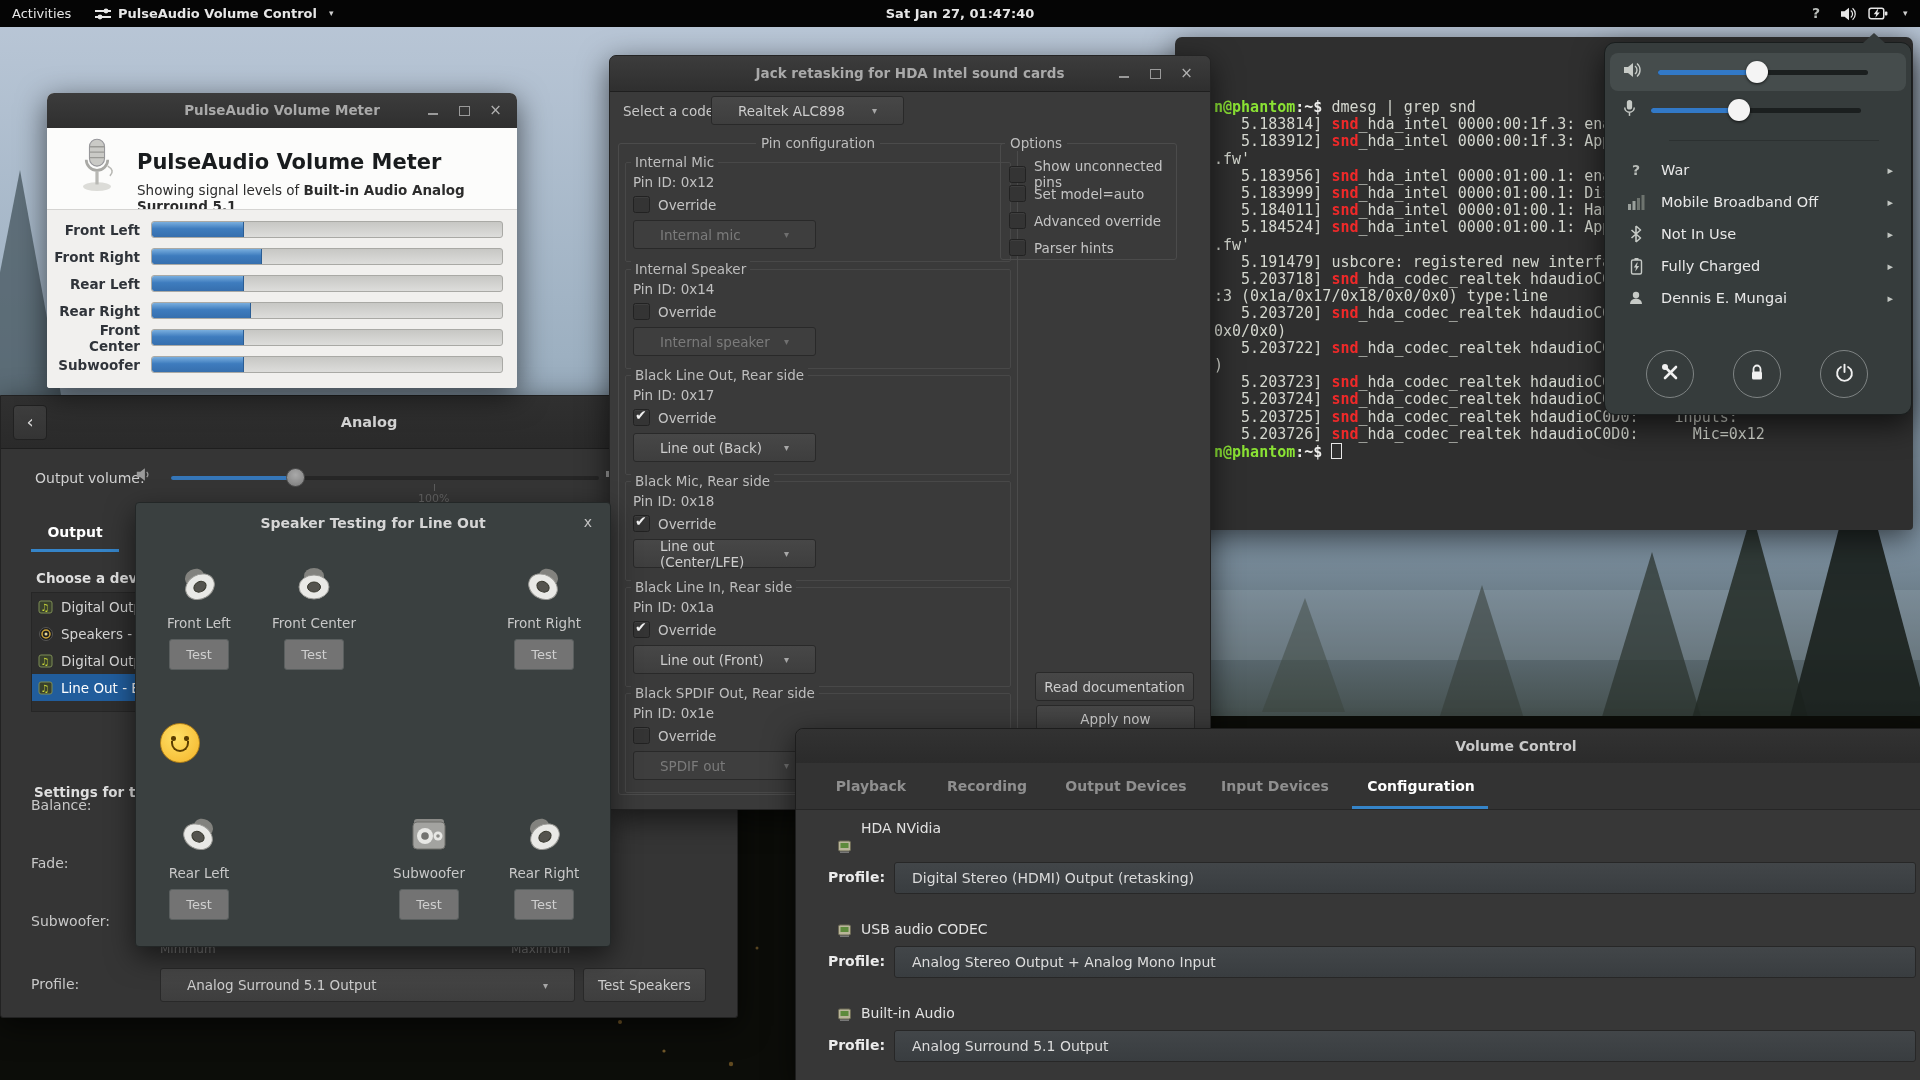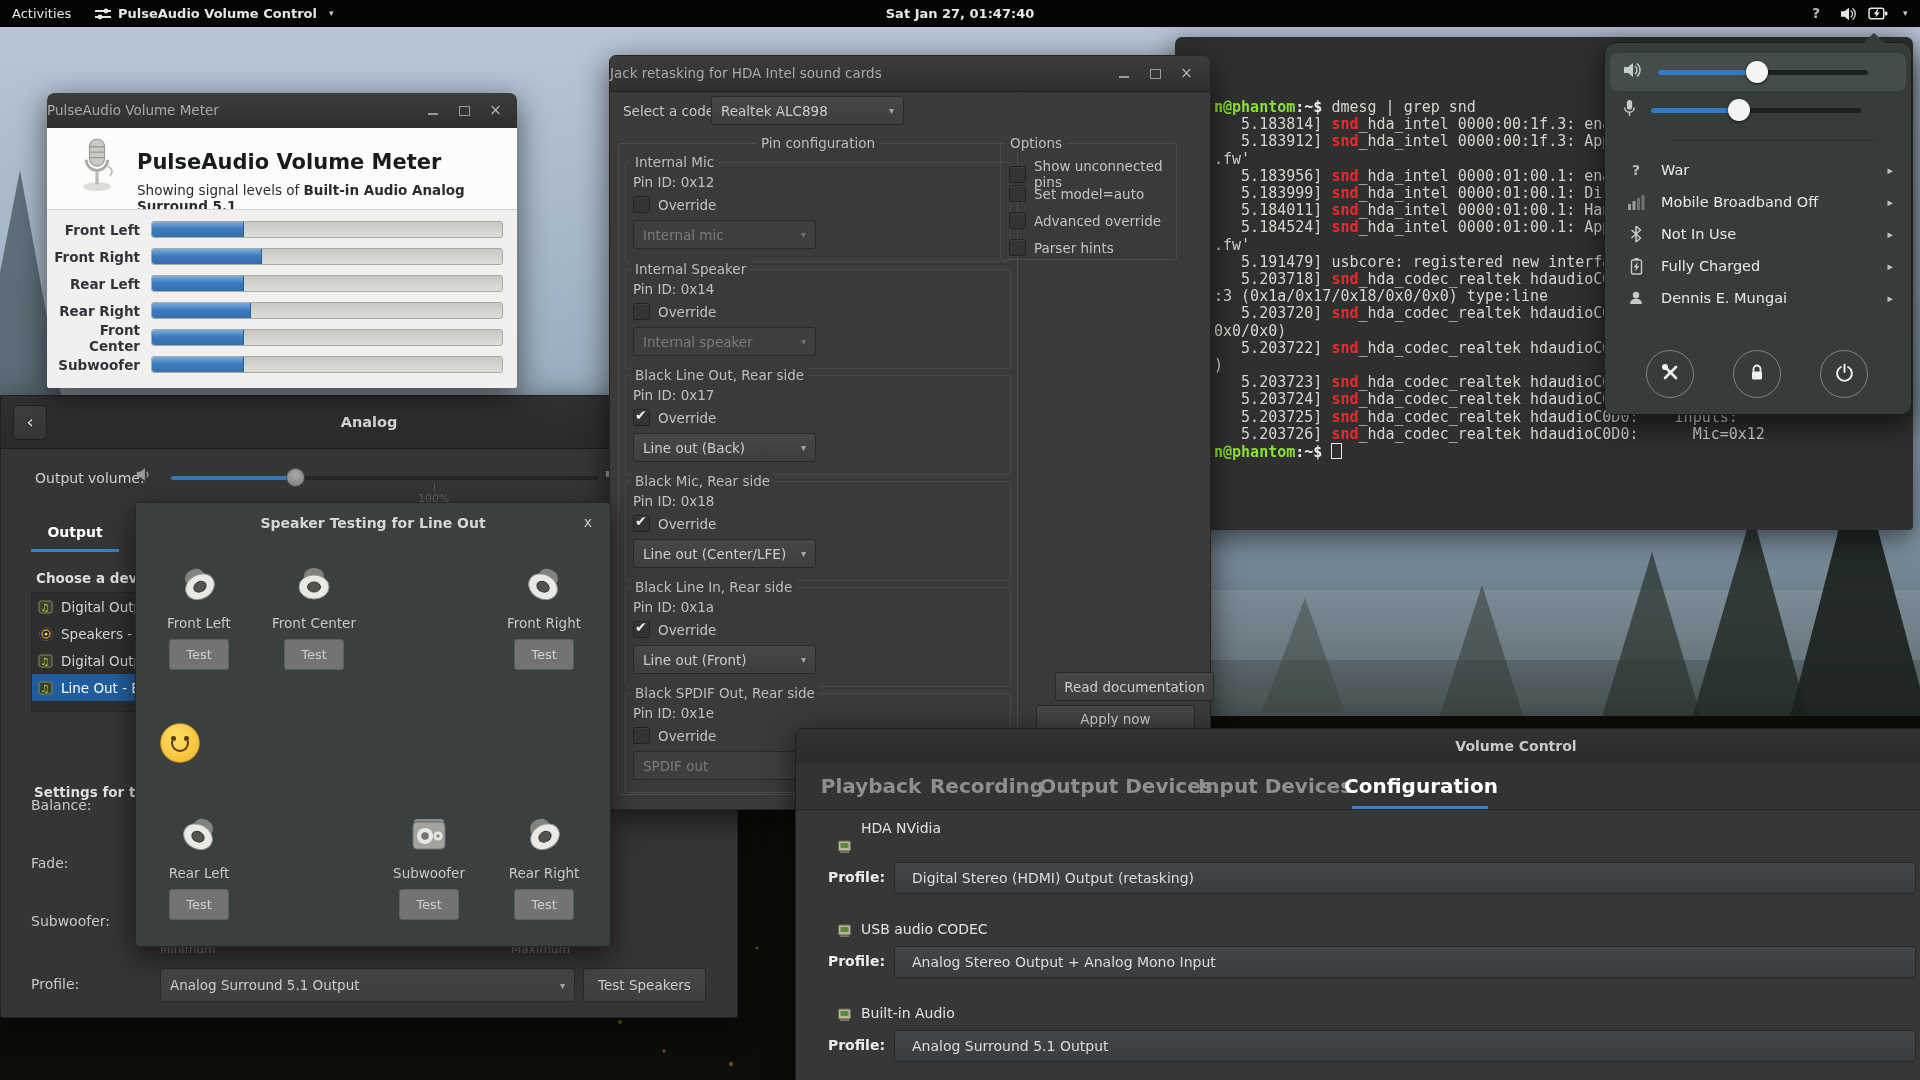--- a/index.html
+++ b/index.html
@@ -9,42 +9,42 @@
   
   #wallpaper{left:0;top:0;z-index:0;}
   
   #topbar{left:0;top:0;width:1920px;height:27px;background:#050505;z-index:90;color:#e6e6e6;font-size:13px;}
   #topbar .tb-item{position:absolute;top:0;height:27px;line-height:27px;}
   #topbar .caret{font-size:9px;color:#cfcfcf;margin-left:5px;}
   
   .window{position:absolute;box-shadow:0 8px 30px rgba(0,0,0,.6);}
   .titlebar{position:absolute;left:0;top:0;right:0;height:35px;border-radius:7px 7px 0 0;
             background:linear-gradient(#3c3c3c,#2f2f2f);border-bottom:1px solid #1f1f1f;
-            color:#a9a9a9;font-size:13.5px;font-weight:normal;line-height:35px;}
+            color:#a9a9a9;font-size:13.5px;font-weight:bold;text-align:center;line-height:35px;}
   .winbtns{position:absolute;top:0;height:35px;display:flex;align-items:center;gap:16px;}
   .wb{width:15px;height:15px;position:relative;display:inline-block;}
   .wb-min:after{content:"";position:absolute;left:2px;bottom:3px;width:10px;height:2px;background:#9a9a9a;}
   .wb-max:after{content:"";position:absolute;left:2px;top:3px;width:9px;height:8px;border:1.5px solid #9a9a9a;}
   .wb-close{color:#b0b0b0;font-size:15px;line-height:15px;text-align:center;font-weight:normal;}
   
   #meter-win{left:47px;top:93px;width:470px;height:295px;border-radius:7px 7px 3px 3px;background:#fcfcfb;z-index:20;}
   #meter-head{position:absolute;left:0;top:35px;right:0;height:81px;background:#fcfcfb;}
   #meter-title{position:absolute;left:90px;top:22px;font-size:21px;font-weight:bold;color:#191c1e;}
   #meter-sub{position:absolute;left:90px;top:54px;font-size:13.5px;color:#2c2c2c;}
   #meter-rows{position:absolute;left:0;top:116px;right:0;bottom:0;background:#f1f0ee;border-top:1px solid #d5d4d2;padding-top:9px;border-radius:0 0 3px 3px;}
   .meter-row{display:flex;align-items:center;height:21px;margin:0 0 6px 0;}
   .meter-label{width:93px;text-align:right;padding-right:11px;font-weight:bold;font-size:13.5px;color:#30343a;}
   .meter-track{width:350px;height:15px;background:linear-gradient(#c7c7c4,#dddddb);border:1px solid #a9a9a5;border-radius:3px;overflow:hidden;}
   .meter-fill{height:100%;background:linear-gradient(#79aede,#3e7cbe 45%,#366fae);border-right:1px solid #2a5d94;border-radius:2px 0 0 2px;}
   
   #jack-win{left:609px;top:55px;width:600px;height:753px;background:#3a3a3a;border:1px solid #242424;border-radius:7px 7px 0 0;z-index:30;color:#c6c6c6;}
   .gframe{position:absolute;border:1px solid #4b4b4b;border-radius:3px;}
   .gframe>.glabel{position:absolute;top:-9px;background:#3a3a3a;padding:0 5px;font-size:13.5px;color:#bdbdbd;white-space:nowrap;}
   .combo{background:linear-gradient(#474747,#3e3e3e);border:1px solid #292929;border-radius:3px;height:29px;
-         display:flex;align-items:center;justify-content:space-between;padding:0 9px;font-size:13.5px;color:#cdcdcd;box-sizing:border-box;}
+         display:flex;align-items:center;justify-content:space-between;padding:0 26px;font-size:13.5px;color:#cdcdcd;box-sizing:border-box;}
   .combo .arr{font-size:10px;color:#a8a8a8;}
   .combo.disabled{color:#7b7b7b;background:#3e3e3e;}
   .combo.disabled .arr{color:#6f6f6f;}
   .gbtn{background:linear-gradient(#474747,#3e3e3e);border:1px solid #292929;border-radius:3px;
         display:flex;align-items:center;justify-content:center;font-size:13.5px;color:#cdcdcd;box-sizing:border-box;}
   .chk{width:15px;height:15px;background:#343434;border:1px solid #222;border-radius:2.5px;display:inline-block;
        box-shadow:inset 0 1px 0 rgba(255,255,255,.05);position:relative;flex:none;}
   .chk.on:after{content:"✔";position:absolute;left:1px;top:-3px;color:#efefef;font-size:14px;}
   .chkrow{display:flex;align-items:center;gap:8px;font-size:13.5px;color:#c4c4c4;}
   .pin-section{position:absolute;left:6px;right:6px;height:98px;border:1px solid #484848;border-radius:2px;}
@@ -117,21 +117,21 @@
   #smiley{position:absolute;left:160px;top:723px;width:38px;height:38px;border-radius:50%;
           background:radial-gradient(circle at 40% 35%,#ffe066,#f4b429);border:1px solid #b07f18;z-index:41;}
   #smiley:before{content:"";position:absolute;left:10px;top:12px;width:4.5px;height:4.5px;background:#5a3d00;border-radius:50%;box-shadow:13px 0 0 #5a3d00;}
   #smiley:after{content:"";position:absolute;left:10px;top:17px;width:18px;height:11px;border-radius:0 0 18px 18px;border:2px solid #5a3d00;border-top:none;box-sizing:border-box;}
   
   #vc-win{left:795px;top:728px;width:1130px;height:352px;background:#373737;border:1px solid #1d1d1d;border-radius:8px 8px 0 0;z-index:50;}
   #vc-title{position:absolute;top:0;left:0;right:0;height:34px;background:linear-gradient(#323232,#2b2b2b);
             border-bottom:1px solid #202020;border-radius:8px 8px 0 0;}
   #vc-title span{position:absolute;left:720px;transform:translateX(-50%);line-height:34px;font-size:14px;font-weight:bold;color:#c9c9c9;}
   #vc-tabs{position:absolute;left:0;right:0;top:34px;height:46px;background:#333;border-bottom:1px solid #262626;}
-  .vc-tab{position:absolute;top:0;height:46px;line-height:46px;transform:translateX(-50%);font-size:20px;color:#8f8f8f;font-weight:bold;}
+  .vc-tab{position:absolute;top:0;height:46px;line-height:46px;transform:translateX(-50%);font-size:14px;color:#8f8f8f;font-weight:bold;}
   .vc-tab.active{color:#fff;}
   #vc-underline{position:absolute;left:556px;top:77px;width:136px;height:3px;background:#3584c8;}
   .vc-card-name{position:absolute;left:65px;font-size:14px;color:#e2e2e2;}
   .vc-card-icon{position:absolute;left:41px;display:flex;}
   .vc-prof-label{position:absolute;left:0;width:89px;text-align:right;font-size:14px;font-weight:bold;color:#ececec;}
   .vc-combo{position:absolute;left:98px;width:1022px;height:32px;background:linear-gradient(#424649,#393d40);
             border:1px solid #272727;border-radius:3px;display:flex;align-items:center;padding-left:17px;
             font-size:14px;color:#dcdcdc;box-sizing:border-box;}
   .icon-q{font-size:14px;font-weight:bold;color:#b9bdb9;}
 </style>
@@ -418,21 +418,21 @@
         <div class="chkrow" style="position: absolute; left: 8px; top: 68px;">
           <div class="chk"></div>
           <span>Advanced override</span>
         </div>
         <div class="chkrow" style="position: absolute; left: 8px; top: 95px;">
           <div class="chk"></div>
           <span>Parser hints</span>
         </div>
       </div>
   </div>
-  <div class="abs gbtn" style="left:445px;top:616px;width:159px;height:29px;">Read documentation</div>
+  <div class="abs gbtn" style="left:425px;top:616px;width:159px;height:29px;">Read documentation</div>
   <div class="abs gbtn" style="left:426px;top:649px;width:159px;height:28px;">Apply now</div>
 </div>
 
 <div id="spk-dialog" class="window">
   <div id="spk-title">Speaker Testing for Line Out</div>
   <div id="spk-close">x</div>
   <div id="spk-grid">
       <div class="spk-cell" style="left: 8px; top: 58px;">
         <div><svg width="48" height="48" viewBox="0 0 48 48" style="transform:rotate(-30deg)">
             <ellipse cx="24" cy="15" rx="10" ry="8" fill="#82827e"></ellipse>

